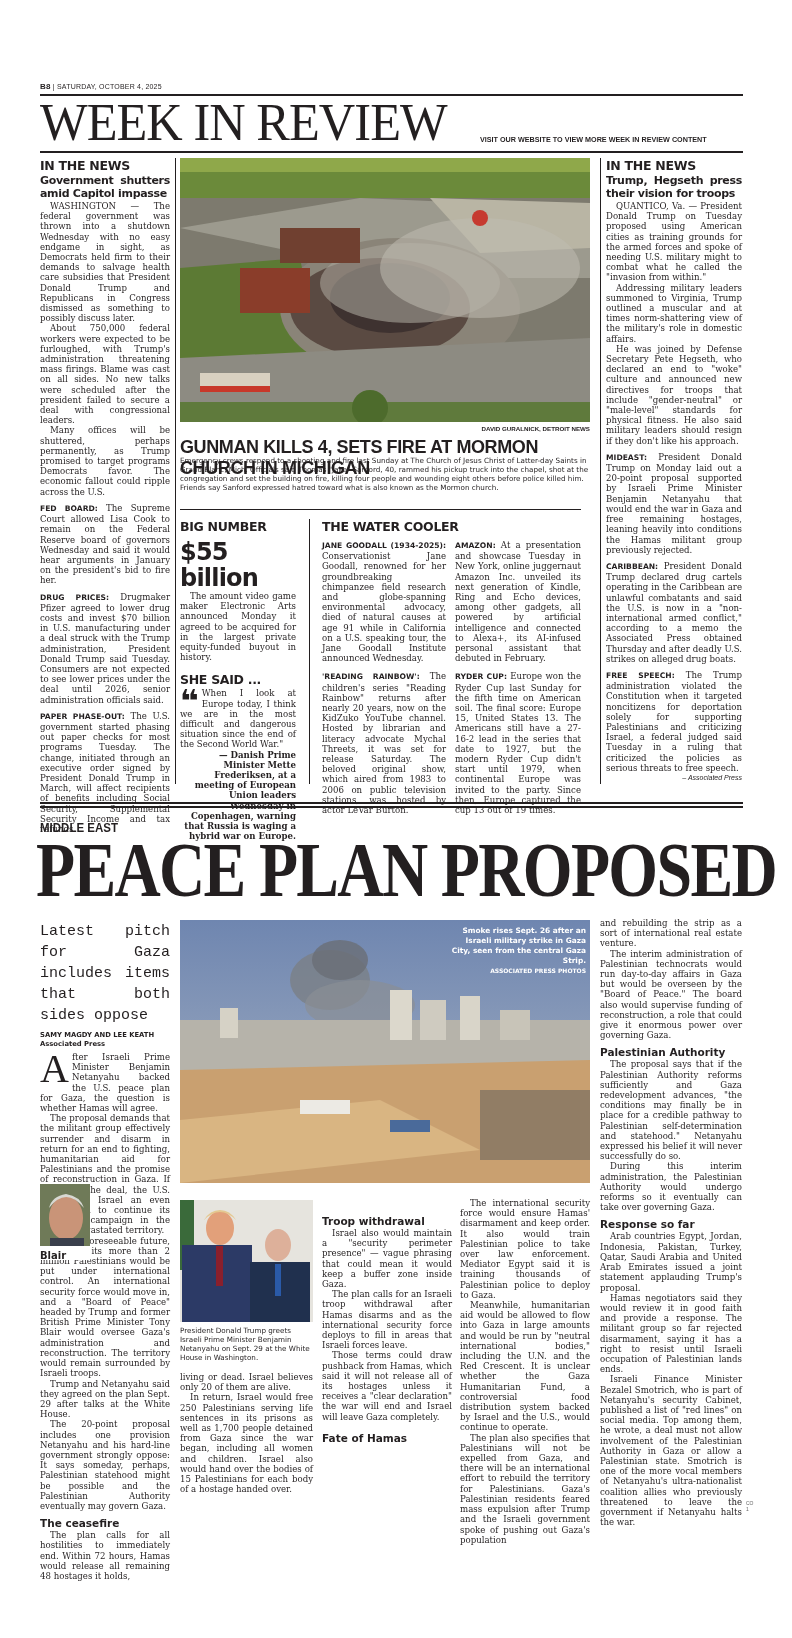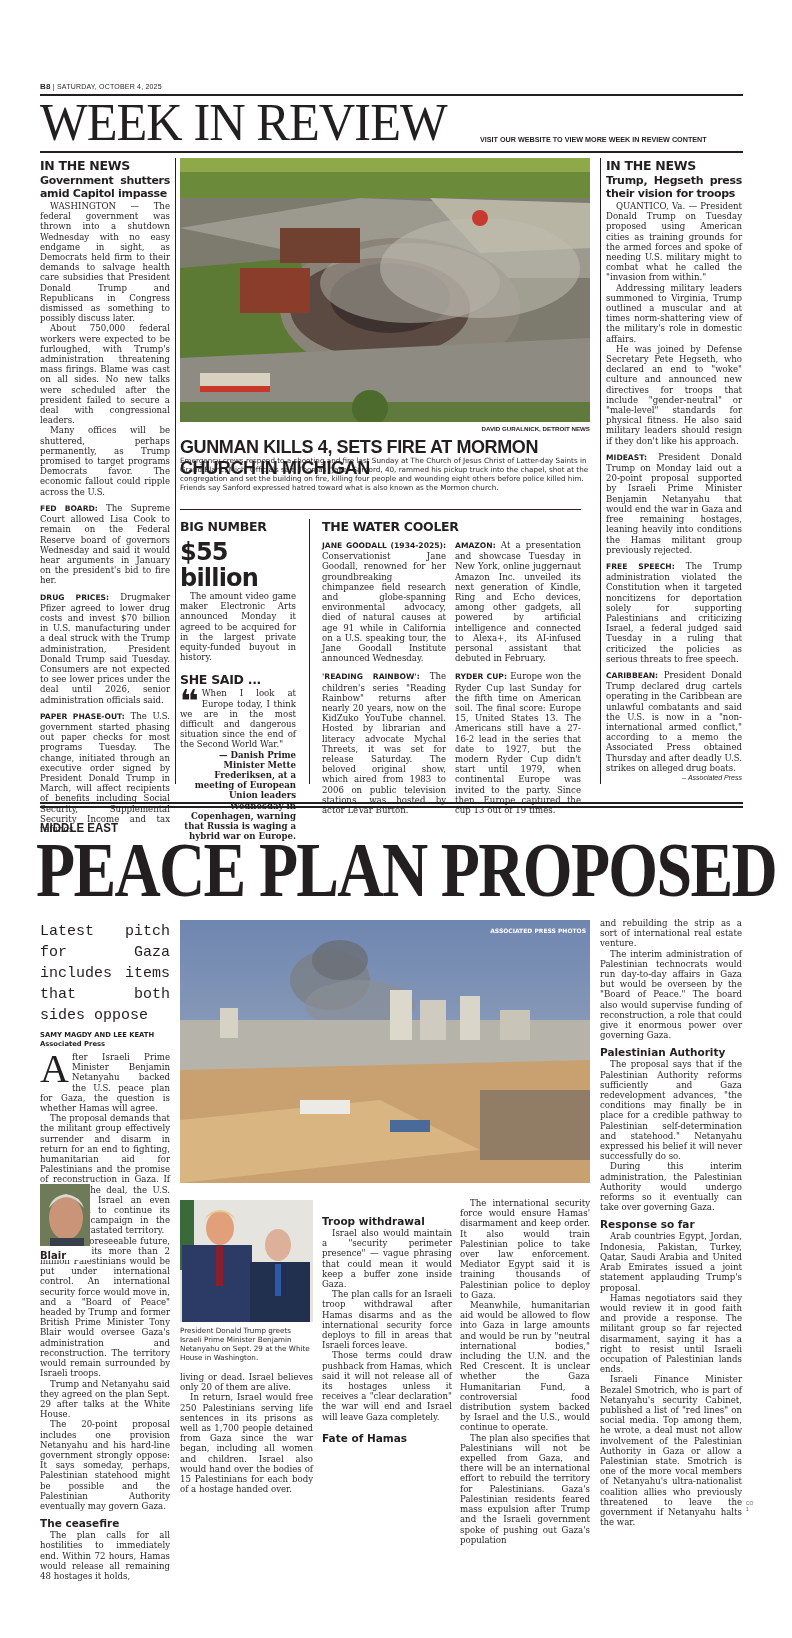--- a/index.html
+++ b/index.html
@@ -107,22 +107,22 @@
 </div>
 <div class="abs vr" style="left:600px;top:158px;height:626px"></div>
 
 <div class="abs col" style="left:606px;top:158px;width:136px">
   <div class="sect">IN THE NEWS</div>
   <div class="hed">Trump, Hegseth press their vision for troops</div>
   <p>QUANTICO, Va. — President Donald Trump on Tuesday proposed using American cities as training grounds for the armed forces and spoke of needing U.S. military might to combat what he called the "invasion from within."</p>
   <p>Addressing military leaders summoned to Virginia, Trump outlined a muscular and at times norm-shattering view of the military's role in domestic affairs.</p>
   <p>He was joined by Defense Secretary Pete Hegseth, who declared an end to "woke" culture and announced new directives for troops that include "gender-neutral" or "male-level" standards for physical fitness. He also said military leaders should resign if they don't like his approach.</p>
   <div class="brief"><span class="lbl">MIDEAST:</span><span> President Donald Trump on Monday laid out a 20-point proposal supported by Israeli Prime Minister Benjamin Netanyahu that would end the war in Gaza and free remaining hostages, leaning heavily into conditions the Hamas militant group previously rejected.</span></div>
+  <div class="brief"><span class="lbl">CARIBBEAN:</span><span> President Donald Trump declared drug cartels operating in the Caribbean are unlawful combatants and said the U.S. is now in a "non-international armed conflict," according to a memo the Associated Press obtained Thursday and after deadly U.S. strikes on alleged drug boats.</span></div>
   <div class="brief"><span class="lbl">FREE SPEECH:</span><span> The Trump administration violated the Constitution when it targeted noncitizens for deportation solely for supporting Palestinians and criticizing Israel, a federal judged said Tuesday in a ruling that criticized the policies as serious threats to free speech.</span></div>
-  <div class="brief"><span class="lbl">CARIBBEAN:</span><span> President Donald Trump declared drug cartels operating in the Caribbean are unlawful combatants and said the U.S. is now in a "non-international armed conflict," according to a memo the Associated Press obtained Thursday and after deadly U.S. strikes on alleged drug boats.</span></div>
   <div style="text-align:right;font-family:'Liberation Sans',sans-serif;font-style:italic;font-size:7px">– Associated Press</div>
 </div>
 
 <div class="abs rule" style="left:40px;top:802px;width:703px;height:2px"></div>
 <div class="abs rule" style="left:40px;top:806px;width:703px;height:1.5px"></div>
 
 <div class="abs kicker">MIDDLE EAST</div>
 <div class="abs mainhed">PEACE PLAN PROPOSED</div>
 
 <div class="abs col" style="left:40px;top:921px;width:130px">
@@ -167,20 +167,21 @@
     <rect x="280" y="76" width="20" height="44" fill="#d9d5c9"></rect>
     <rect x="320" y="90" width="30" height="30" fill="#c8c4b8"></rect>
     <path d="M0 150 L410 140 L410 263 L0 263 Z" fill="#c9a070"></path>
     <path d="M0 200 L200 180 L300 230 L0 263Z" fill="#d9b582"></path>
     <rect x="300" y="170" width="110" height="70" fill="#5a5a5a" opacity=".5"></rect>
     <rect x="120" y="180" width="50" height="14" fill="#eceae4"></rect>
     <rect x="210" y="200" width="40" height="12" fill="#4a6a9a"></rect>
   </svg>
 </div>
 <div class="abs overlay" style="left:450px;top:926px;width:136px">
+  <span>Smoke rises Sept. 26 after an Israeli military strike in Gaza City, seen from the central Gaza Strip.</span>
   <small>ASSOCIATED PRESS PHOTOS</small>
 </div>
 
 <div class="abs photo" style="left:180px;top:1200px;width:133px;height:122px">
   <svg width="133" height="122" viewBox="0 0 133 122">
     <rect width="133" height="122" fill="#e6e4de"></rect>
     <rect x="0" y="0" width="14" height="70" fill="#3a6a3a"></rect>
     <rect x="2" y="45" width="70" height="77" fill="#2c3a66"></rect>
     <ellipse cx="40" cy="28" rx="14" ry="17" fill="#e2a07a"></ellipse>
     <path d="M24 20 Q40 4 56 20 Q50 10 40 10 Q30 10 24 20Z" fill="#e4c890"></path>

